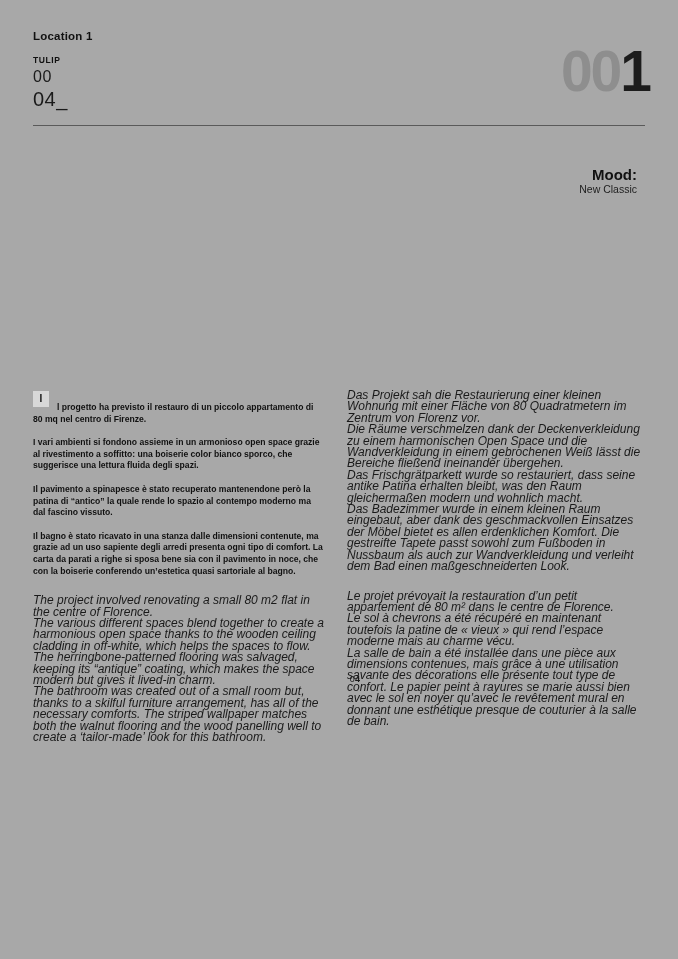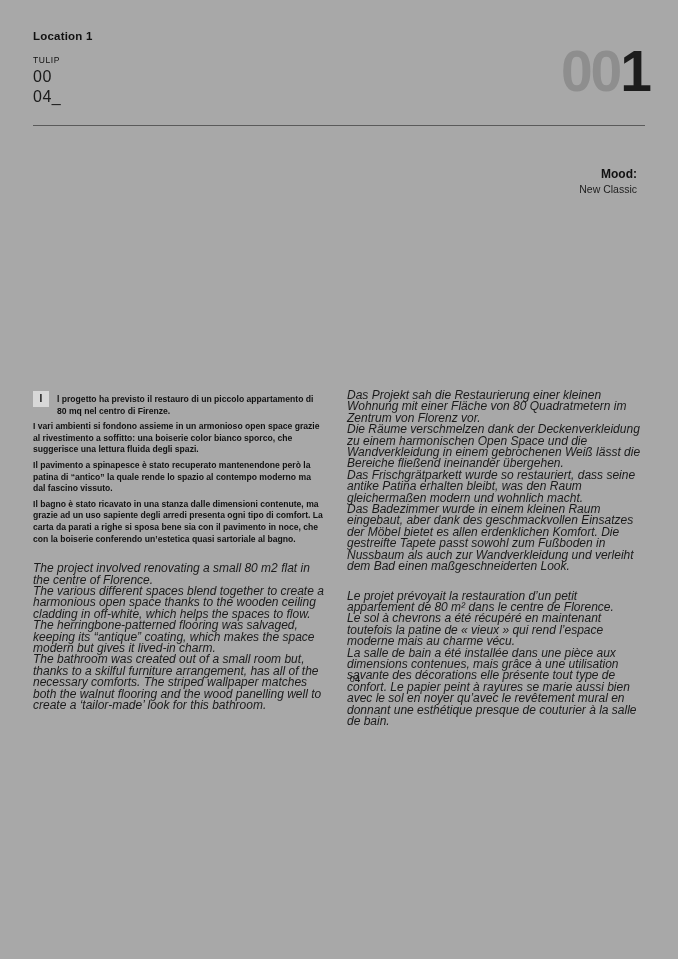--- a/index.html
+++ b/index.html
@@ -30,38 +30,38 @@
     font-size: 11.5px;
     font-weight: bold;
     letter-spacing: 0.2px;
     color: #111;
   }
   .tulip {
     position: absolute;
     left: 33px;
     top: 55px;
     font-size: 8.5px;
-    font-weight: normal;
+    font-weight: bold;
     letter-spacing: 0.6px;
     color: #111;
   }
   .num-small-1 {
     position: absolute;
     left: 33px;
     top: 68px;
     font-size: 16px;
     font-weight: 300;
     letter-spacing: 0.5px;
     color: #1a1a1a;
   }
   .num-small-2 {
     position: absolute;
     left: 33px;
     top: 88px;
-    font-size: 16px;
+    font-size: 20px;
     font-weight: 300;
     letter-spacing: 0.5px;
     color: #1a1a1a;
   }
   .big-number {
     position: absolute;
     right: 28px;
     top: 33px;
     font-size: 57px;
     line-height: 76px;
@@ -85,21 +85,21 @@
 
   
   .mood-block {
     position: absolute;
     right: 41px;
     top: 167px;
     text-align: right;
     line-height: 15px;
   }
   .mood-label {
-    font-size: 12px;
+    font-size: 15px;
     font-weight: bold;
     color: #111;
     display: block;
   }
   .mood-value {
     font-size: 10.5px;
     font-weight: normal;
     color: #1e1e1e;
     display: block;
   }
@@ -129,21 +129,21 @@
     color: #111;
     text-align: center;
     line-height: 16px;
   }
 
   .para-bold {
     font-size: 8.6px;
     line-height: 11.6px;
     font-weight: bold;
     color: #111;
-    margin: 4px 0 0 0;
+    margin: 12px 0 0 0;
   }
   .para-italic {
     font-size: 12px;
     line-height: 11.4px;
     font-style: italic;
     color: #1a1a1a;
     margin: 0;
   }
   .spacer-md { height: 18px; }
 

